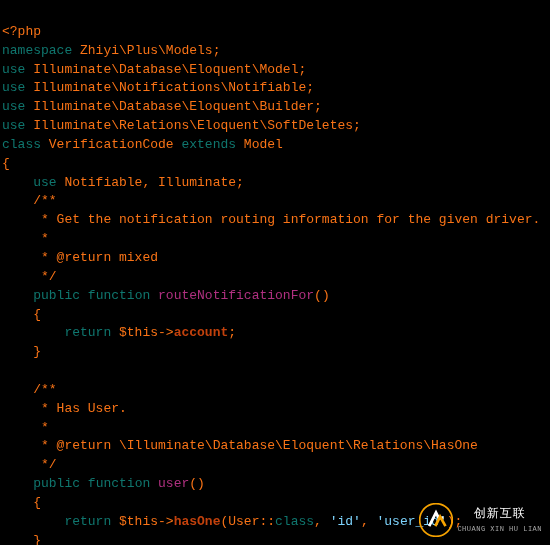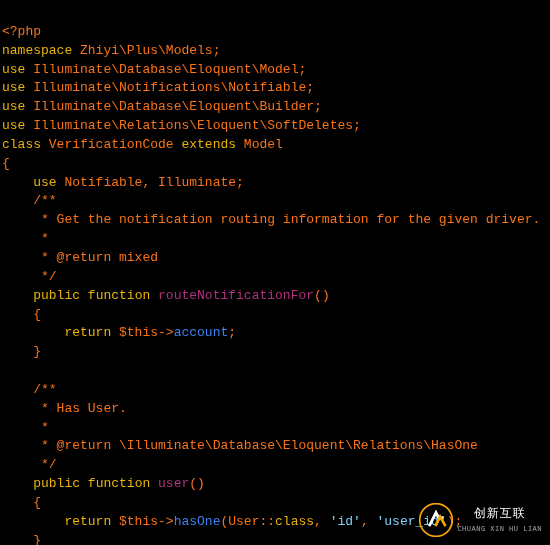--- a/index.html
+++ b/index.html
@@ -12,25 +12,25 @@
     font-size: 13px;
     line-height: 1.45;
     color: #fff;
     position: relative;
     overflow: hidden;
   }
   .code {
     padding: 4px 2px 2px 2px;
     white-space: pre;
   }
-  .kw   { color: #eab308; }
+  .kw   { color: #0f766e; }
   .fn   { color: #b03080; } 
   .str  { color: #7dd3fc; }
   .white{ color: #f97316; }
-  .acc  { color: #3b82f6; }
+  .acc  { color: #c2410c; font-weight: bold; }
   .logo {
     position: absolute;
     bottom: 8px;
     right: 8px;
     display: flex;
     align-items: center;
     gap: 4px;
   }
   .logo svg { display: block; }
   .logo-text { color: #fff; }

